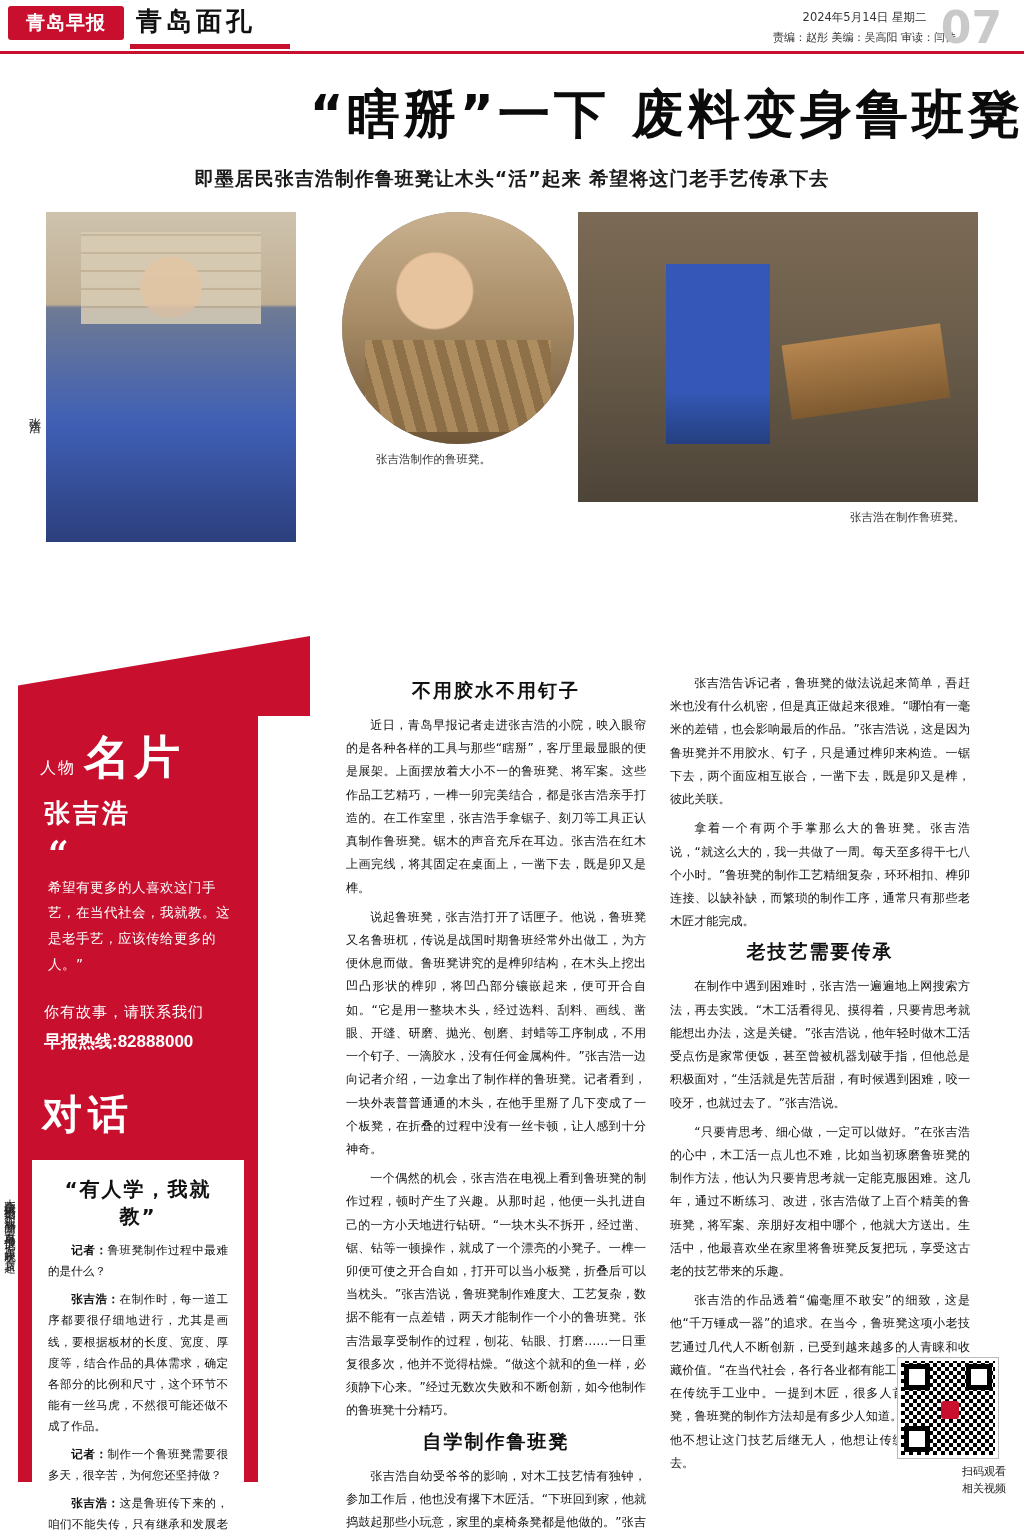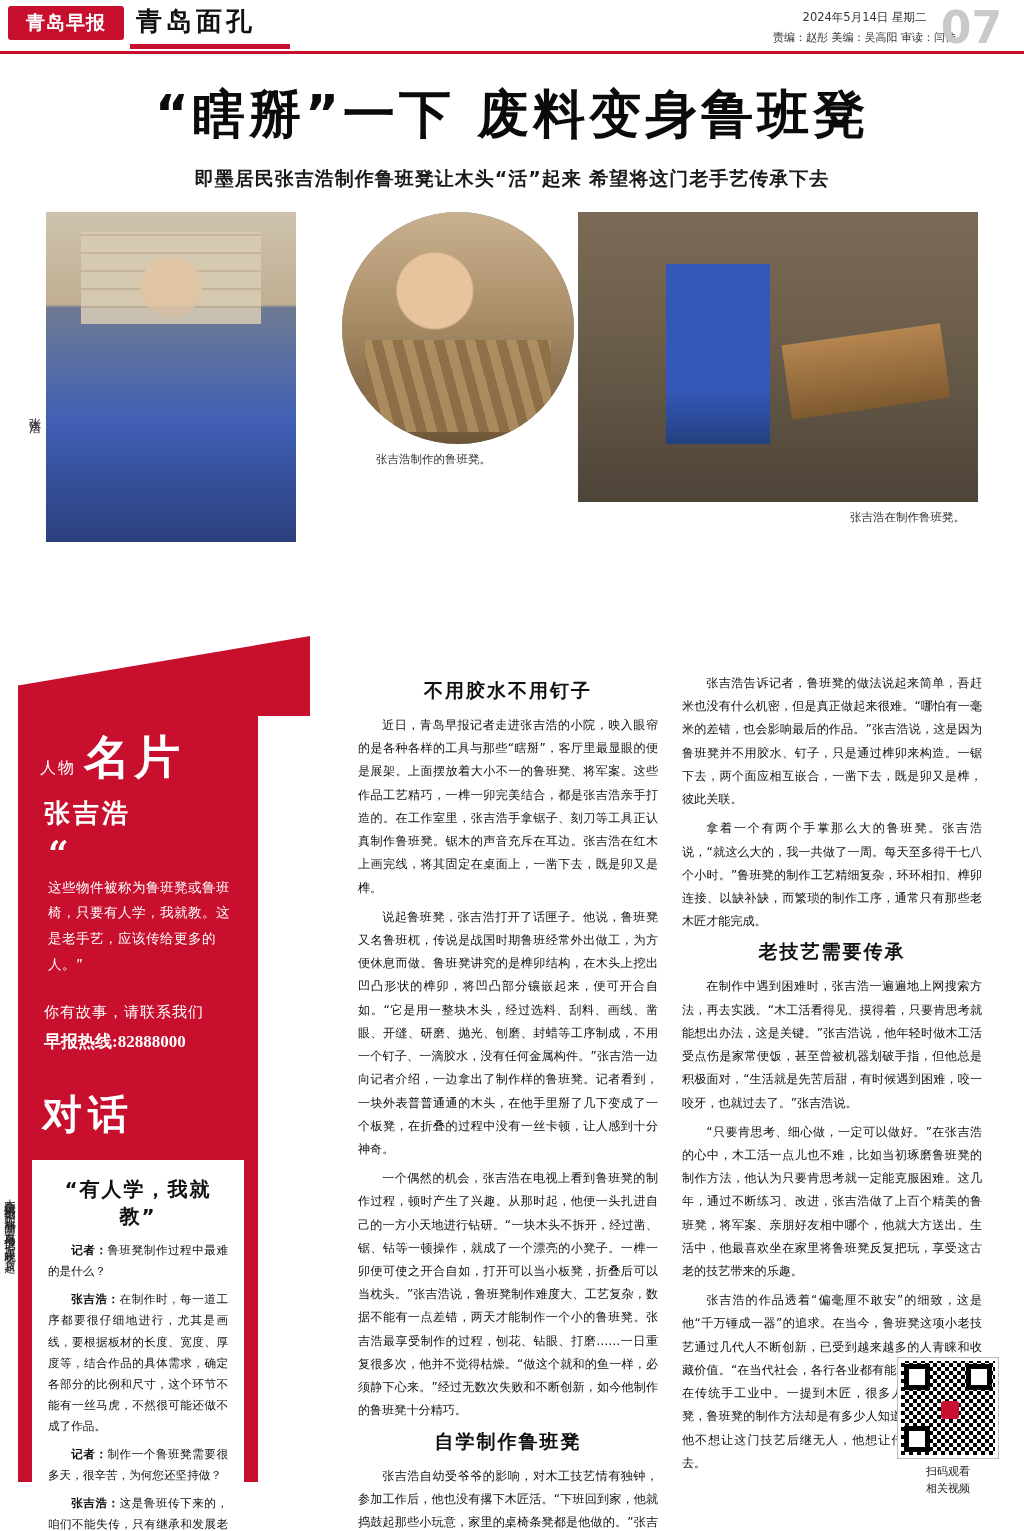--- a/index.html
+++ b/index.html
@@ -35,21 +35,21 @@
   .head-date { font-size:11.5px; color:#333; font-family:"DejaVu Sans", sans-serif;text-align:center; }
   .head-credits { font-size:11px; color:#333; margin-top:5px; font-family:"DejaVu Sans", sans-serif; }
   .page-num {
     position:absolute; right:10px; top:0px;
     font-size:44px; color:#c9c9c9; font-family:"DejaVu Sans", sans-serif; font-weight:bold;
   }
   .head-right-inner { padding-right:56px; padding-top:8px; }
 
   
   .headline {
-    text-align:center; margin-top:26px;
+    text-align:right; margin-top:26px;
     font-family:"DejaVu Sans", sans-serif; font-weight:bold;
     font-size:52px; letter-spacing:4px; color:#0b0b0b;
   }
   .subhead {
     text-align:center; margin-top:16px; font-size:19px; letter-spacing:1px;
     font-family:"DejaVu Sans", sans-serif; font-weight:bold; color:#1a1a1a;
   }
 
   
   .photos { position:relative; margin-top:20px; height:330px; }
@@ -109,21 +109,21 @@
     font-family:"DejaVu Sans", sans-serif;
   }
   .person-meta { margin:10px 0 0 26px; font-size:12.5px; line-height:1.8; font-family:"DejaVu Sans",sans-serif;}
   .person-meta b { font-weight:bold; margin-right:6px; }
   .quote-mark { margin:12px 0 0 30px; font-size:36px; font-weight:bold; line-height:.6; font-family:"DejaVu Serif",serif;}
   .person-quote {
     margin:10px 26px 0 30px; font-size:13.5px; line-height:1.9; letter-spacing:.5px;
     font-family:"DejaVu Sans", sans-serif;
   }
   .contact { margin:26px 0 0 26px; font-size:15px; font-family:"DejaVu Sans",sans-serif; letter-spacing:1px;}
-  .hotline { margin:8px 0 0 26px; font-size:17px; font-weight:bold; font-family:Liberation Serif, serif;}
+  .hotline { margin:8px 0 0 26px; font-size:17px; font-weight:bold; font-family:Liberation Sans, sans-serif;}
   .dialog-title {
     margin:34px 0 0 24px; font-size:40px; font-weight:bold; letter-spacing:6px;
     font-family:"DejaVu Sans", sans-serif;
   }
   .dialog-box {
     margin:18px 14px 0 14px; background:#fff; color:#111;
     padding:16px 16px 18px 16px; min-height:470px;
   }
   .dialog-head {
     text-align:center; font-size:20px; font-weight:bold; letter-spacing:2px;
@@ -139,33 +139,33 @@
     writing-mode:vertical-rl; font-size:11.5px; letter-spacing:2px; color:#222;
     font-family:"DejaVu Sans", sans-serif; line-height:1.4;
   }
 
   
   .lede {
     position:absolute; left:358px; top:560px; width:624px;
     font-size:12.6px; line-height:1.95; text-align:justify; text-indent:2em;
     font-family:"DejaVu Sans", sans-serif; color:#111;
   }
-  .colwrap { position:absolute; left:358px; top:672px; width:624px; height:820px; }
+  .colwrap { position:absolute; left:346px; top:672px; width:624px; height:820px; }
   .col { position:absolute; top:0; width:300px; }
   .col-a { left:0; }
   .col-b { left:324px; }
   .sub-title {
     font-size:19px; font-weight:bold; letter-spacing:2px; text-align:center;
     font-family:"DejaVu Sans", sans-serif; margin:6px 0 10px 0;
   }
   .body { font-size:12.1px; line-height:1.92; text-align:justify; font-family:"DejaVu Sans",sans-serif;}
   .body p { margin:0 0 6px 0; text-indent:2em; }
 
   
-  .qr-wrap { position:absolute; right:18px; bottom:34px; width:116px; text-align:center; }
+  .qr-wrap { position:absolute; right:18px; bottom:34px; width:116px; text-align:right; }
   .qr {
     width:100px; height:100px; margin:0 auto;
     background:
       repeating-linear-gradient(0deg,#000 0 4px,#fff 4px 8px),
       repeating-linear-gradient(90deg,#000 0 4px,#fff 4px 8px);
     background-blend-mode:difference; border:3px solid #fff; outline:1px solid #bbb;
     position:relative;
   }
   .qr span.fp{position:absolute;width:26px;height:26px;border:5px solid #000;background:#fff;}
   .qr span.fp.tl{left:3px;top:3px;} .qr span.fp.tr{right:3px;top:3px;} .qr span.fp.bl{left:3px;bottom:3px;}
@@ -211,21 +211,21 @@
   </div>
 
 
   <div class="leftcol">
     <div class="card-title">
       <span class="small">人物</span>
       <span class="big">名片</span>
     </div>
     <div class="person-name">张吉浩</div>
     <div class="quote-mark">“</div>
-    <div class="person-quote">这些物件被称为鲁班凳或鲁班椅，只要有人学，我就教。这是老手艺，应该传给更多的人。”</div>
+    <div class="person-quote">希望有更多的人喜欢这门手艺，在当代社会，我就教。这是老手艺，应该传给更多的人。”</div>
     <div class="contact">你有故事，请联系我们</div>
     <div class="hotline">早报热线:82888000</div>
 
     <div class="dialog-title">对话</div>
     <div class="dialog-box">
       <div class="dialog-head">“有人学，我就教”</div>
       <div class="qa" id="qa-list">
           <p><b>记者：</b><span>鲁班凳制作过程中最难的是什么？</span></p>
           <p><b>张吉浩：</b><span>在制作时，每一道工序都要很仔细地进行，尤其是画线，要根据板材的长度、宽度、厚度等，结合作品的具体需求，确定各部分的比例和尺寸，这个环节不能有一丝马虎，不然很可能还做不成了作品。</span></p>
           <p><b>记者：</b><span>制作一个鲁班凳需要很多天，很辛苦，为何您还坚持做？</span></p>

